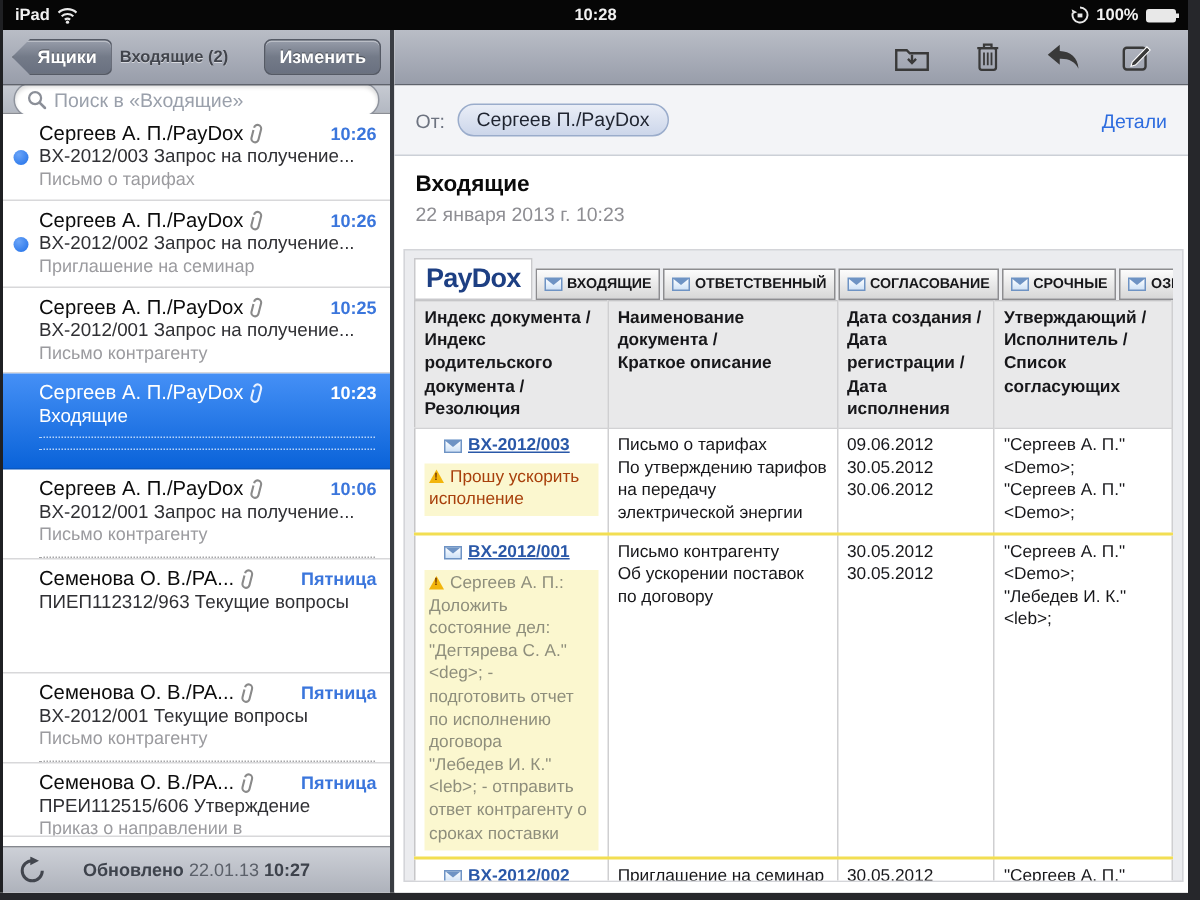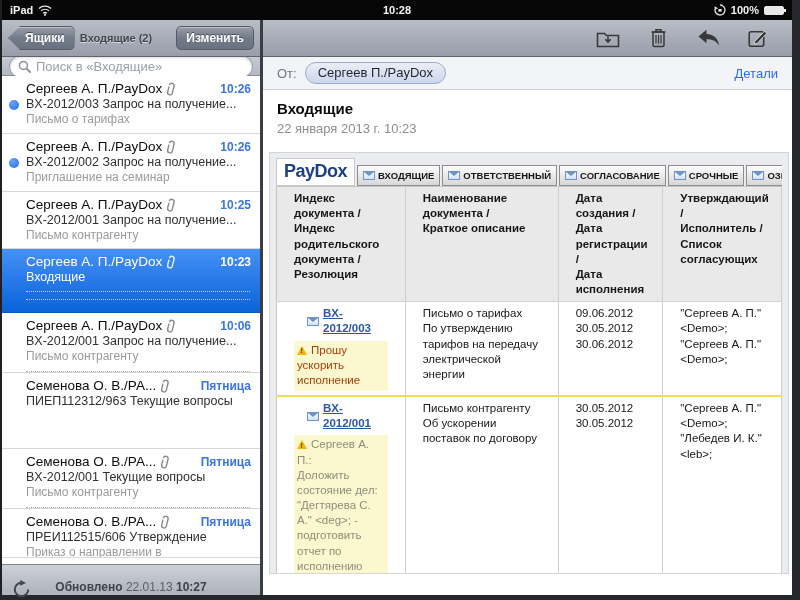--- a/index.html
+++ b/index.html
@@ -56,31 +56,31 @@
   .dot { position:absolute; left:7px; top:24px; width:10px; height:10px; border-radius:50%;
          background:radial-gradient(circle at 35% 30%, #6aa4f8, #1f6fe8); }
   .clip { flex:none; transform:rotate(14deg); }
   .item.selected { background:linear-gradient(#4590f6,#0a63d9); border-bottom-color:#0a58c0; }
   .item.selected .sender, .item.selected .subj, .item.selected .time { color:#fff; }
   .item.selected .dotline { border-color:#b7d4fa; }
   .item.selected .clip path { stroke:#e8f1ff; }
 
   
   .sfooter { height:30px; flex:none; background:linear-gradient(#cdd0d7,#aeb2bb); border-top:1px solid #84878e;
-             display:flex; padding:15px 10px; position:relative; }
+             display:flex; align-items:center; padding:15px 10px; position:relative; }
   .sfooter .center { position:absolute; left:0; right:0; text-align:center; font-size:12px; color:#5b6069; }
   .sfooter .center b { color:#3e434c; }
 
   
   .rtoolbar { height:37px; flex:none; background:linear-gradient(#b9bdc6,#989daa); border-bottom:1px solid #5f636c;
               display:flex; align-items:center; justify-content:flex-end; gap:26px; padding:0 22px; }
   .tool { width:24px; height:22px; display:flex; align-items:center; justify-content:center; cursor:default; }
 
   
-  .fromrow { height:33px; flex:none; background:#f3f4f7; border-bottom:1px solid #ccd0d7;
+  .fromrow { height:47px; flex:none; background:#f3f4f7; border-bottom:1px solid #ccd0d7;
              display:flex; align-items:center; padding:0 14px; gap:8px; }
   .fromrow .lbl { font-size:13px; color:#6d7380; }
   .chip { background:linear-gradient(#eaeef7,#ccd6ea); border:1px solid #9aaccb; border-radius:12px;
           padding:2px 12px 3px; font-size:13px; color:#1f2430; }
   .details { margin-left:auto; color:#2d6cdf; font-size:13px; }
 
   
   .subjblock { flex:none; padding:10px 14px 8px; background:#fff; }
   .subjblock .stitle { font-size:15px; font-weight:bold; color:#0a0a0a; }
   .subjblock .sdate { font-size:13px; color:#8e8e93; margin-top:4px; }
@@ -95,21 +95,21 @@
   .tab { display:flex; align-items:center; gap:3px; background:linear-gradient(#fcfcfc,#d7d7d7);
          border:1px solid #8d8d90; padding:4px 5px; font-size:9.5px; font-weight:bold; color:#17171a;
          white-space:nowrap; cursor:default; }
   .env { display:inline-block; width:12px; height:9px; flex:none; position:relative;
          background:linear-gradient(#fdfeff,#cfe2f7); border:1px solid #6e93c4; }
   .env::after { content:""; position:absolute; left:0; top:0; width:0; height:0;
                 border-left:5px solid transparent; border-right:5px solid transparent; border-top:4px solid #6e93c4; }
   .pd-table { width:100%; border-collapse:collapse; table-layout:fixed; background:#fff;
               border:1px solid #c6c6c8; border-bottom:2px solid #f2de52; }
   .pd-table th, .pd-table td { border-right:1px solid #cfcfd1; vertical-align:top; text-align:left;
-                               padding:4px 17px; font-size:11.5px; line-height:1.32; color:#17171a; }
+                               padding:4px 6px; font-size:11.5px; line-height:1.32; color:#17171a; }
   .pd-table th { background:#e9e9ea; font-weight:bold; white-space:pre-line; border-bottom:1px solid #d2d2d4; }
   .pd-table tbody tr + tr { border-top:2px solid #f2de52; }
   .doclink { color:#2a58a8; font-weight:bold; text-decoration:underline; font-size:11.5px; cursor:pointer; }
   .linkrow { display:flex; align-items:center; gap:4px;margin-left:13px; }
   .note { background:#fbf7cf; margin-top:4px; padding:2px 3px 3px; white-space:pre-line; color:#8e8e7c; }
   .note.red { color:#a8400c; }
   .warn { display:inline-block; width:0; height:0; border-left:5px solid transparent; border-right:5px solid transparent;
           border-bottom:9px solid #f2b50c; position:relative; margin-right:4px; vertical-align:-1px; }
   .warn::after { content:"!"; position:absolute; left:-1.5px; top:1.5px; font-size:7px; line-height:7px;
                  font-weight:bold; color:#6e3000; }

